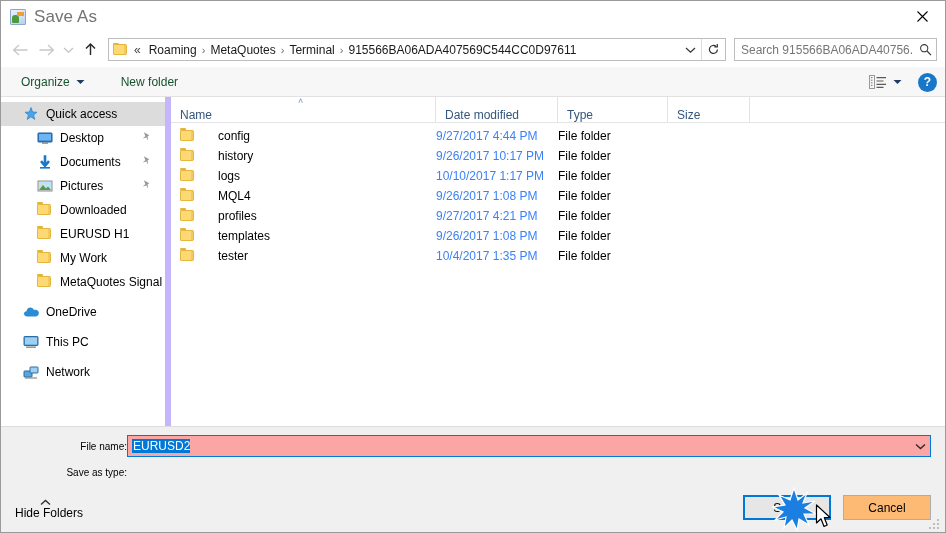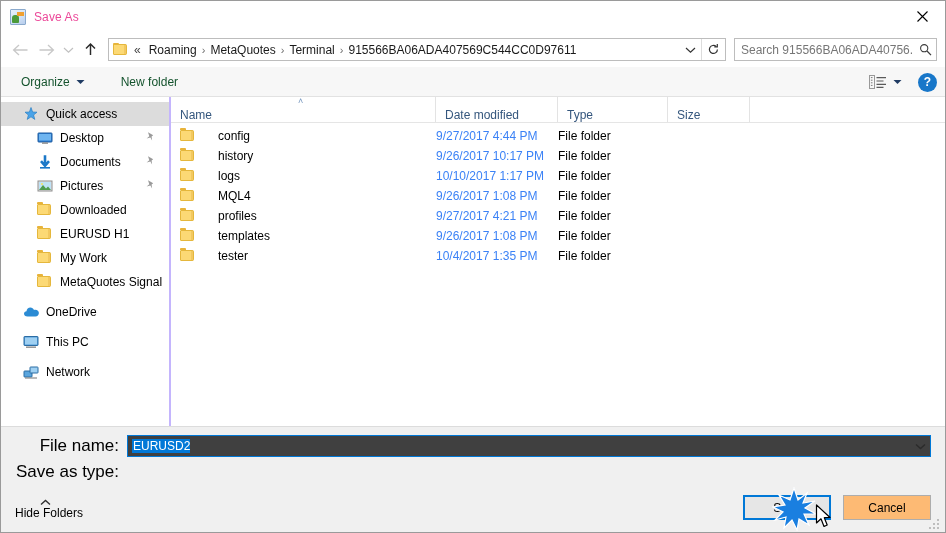--- a/index.html
+++ b/index.html
@@ -43,21 +43,21 @@
     background: #4c9a3a;
     border-radius: 3px 3px 1px 1px;
   }
   .title-icon::after {
     content: "";
     position: absolute; right: 1px; top: 2px;
     width: 7px; height: 4px;
     background: #f0a030;
   }
   .title-text {
-    font-size: 12px; color: #ec4899;
+    font-size: 17px; color: #737373;
     letter-spacing: 0.1px;
   }
   .close-btn {
     position: absolute; right: 0; top: 0;
     width: 46px; height: 31px;
     display: flex; align-items: center; justify-content: center;
     color: #000;
   }
   .close-btn svg { display:block; }
 
@@ -193,21 +193,21 @@
   
   .body {
     flex: 1 1 auto;
     display: flex;
     min-height: 0;
     background: #ffffff;
   }
   .sidebar {
     width: 170px; flex: 0 0 170px;
     background: #ffffff;
-    border-right: 2px solid #c4b5fd;
+    border-right: 6px solid #c4b5fd;
     padding-top: 5px;
     overflow: hidden;
   }
   .nav-item {
     height: 24px;
     display: flex; align-items: center;
     padding-left: 22px;
     position: relative;
     font-size: 12px; color: #000;
     white-space: nowrap;
@@ -310,31 +310,31 @@
     height: 60px; min-height: 60px;
     padding-top: 8px;
   }
   .formrow {
     display: flex; align-items: center;
     height: 22px; margin-bottom: 4px;
     padding-right: 14px;
   }
   .formlabel {
     width: 126px; flex: 0 0 126px;
-    text-align: right; padding-right: 8px;
-    font-size: 17px; color: #000;
+    text-align: right; 
+    font-size: 10px; color: #000;
   }
   .field {
     flex: 1 1 auto; height: 22px;
     display: flex; align-items: center;
     min-width: 0;
   }
   .field.filename {
     border: 1px solid #0078d7;
-    background: #404040;
+    background: #fca5a5;
   }
   .field.filetype {
     border: 1px solid #c4c4c4;
     background: #e4e4e4;
   }
   .field-value {
     flex: 1 1 auto;
     padding-left: 4px;
     font-size: 12px;
     overflow: hidden; white-space: nowrap;

